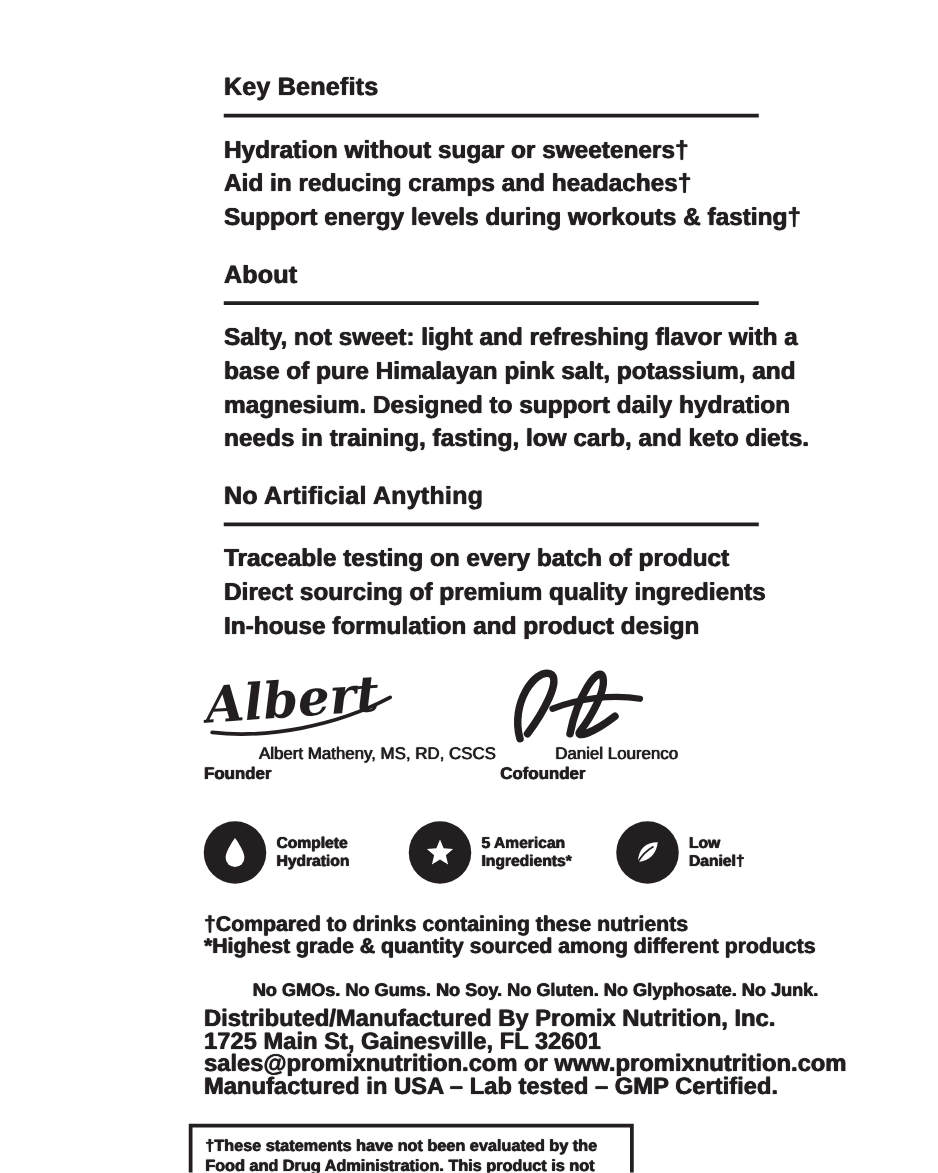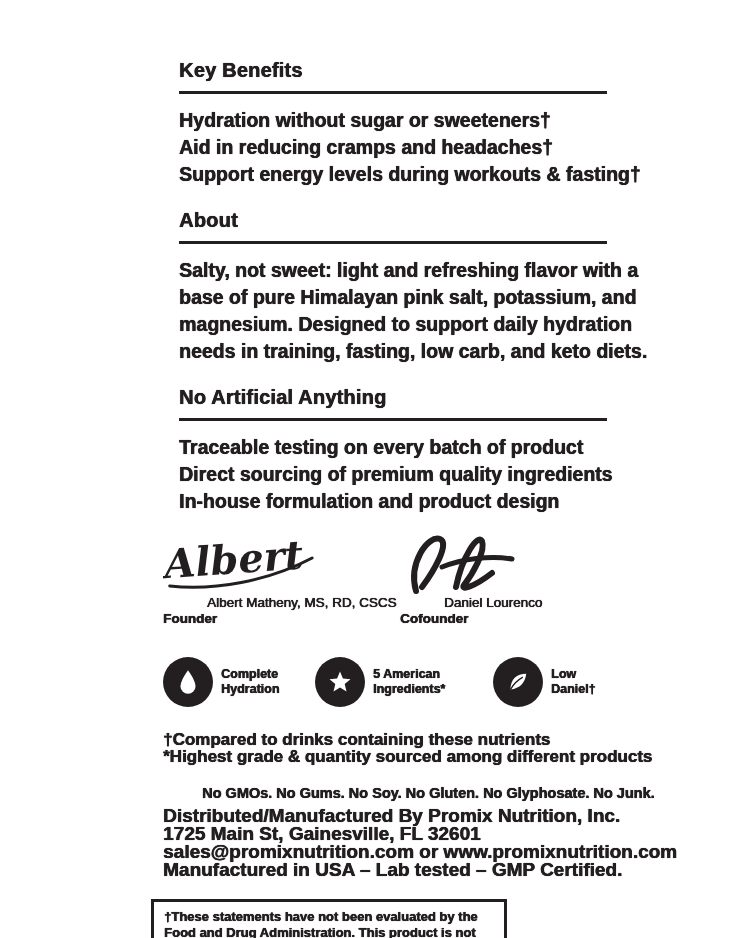--- a/index.html
+++ b/index.html
@@ -101,21 +101,21 @@
       <div class="circle">
         <svg width="20" height="28" viewBox="0 0 24 32">
           <path d="M12,2 C12,2 3,14 3,21 a9,9 0 0 0 18,0 C21,14 12,2 12,2 Z" fill="#ffffff"></path>
         </svg>
       </div>
       <div class="txt fat">
         <div>Complete</div>
         <div>Hydration</div>
       </div>
     </div>
-    <div class="badge" style="left:152px;">
+    <div class="badge" style="left:164px;">
       <div class="circle">
         <svg width="24" height="24" viewBox="0 0 24 24">
           <polygon points="12,1.5 14.9,8.6 22.5,9.2 16.7,14.1 18.5,21.5 12,17.5 5.5,21.5 7.3,14.1 1.5,9.2 9.1,8.6" fill="#ffffff"></polygon>
         </svg>
       </div>
       <div class="txt fat">
         <div>5 American</div>
         <div>Ingredients*</div>
       </div>
     </div>

